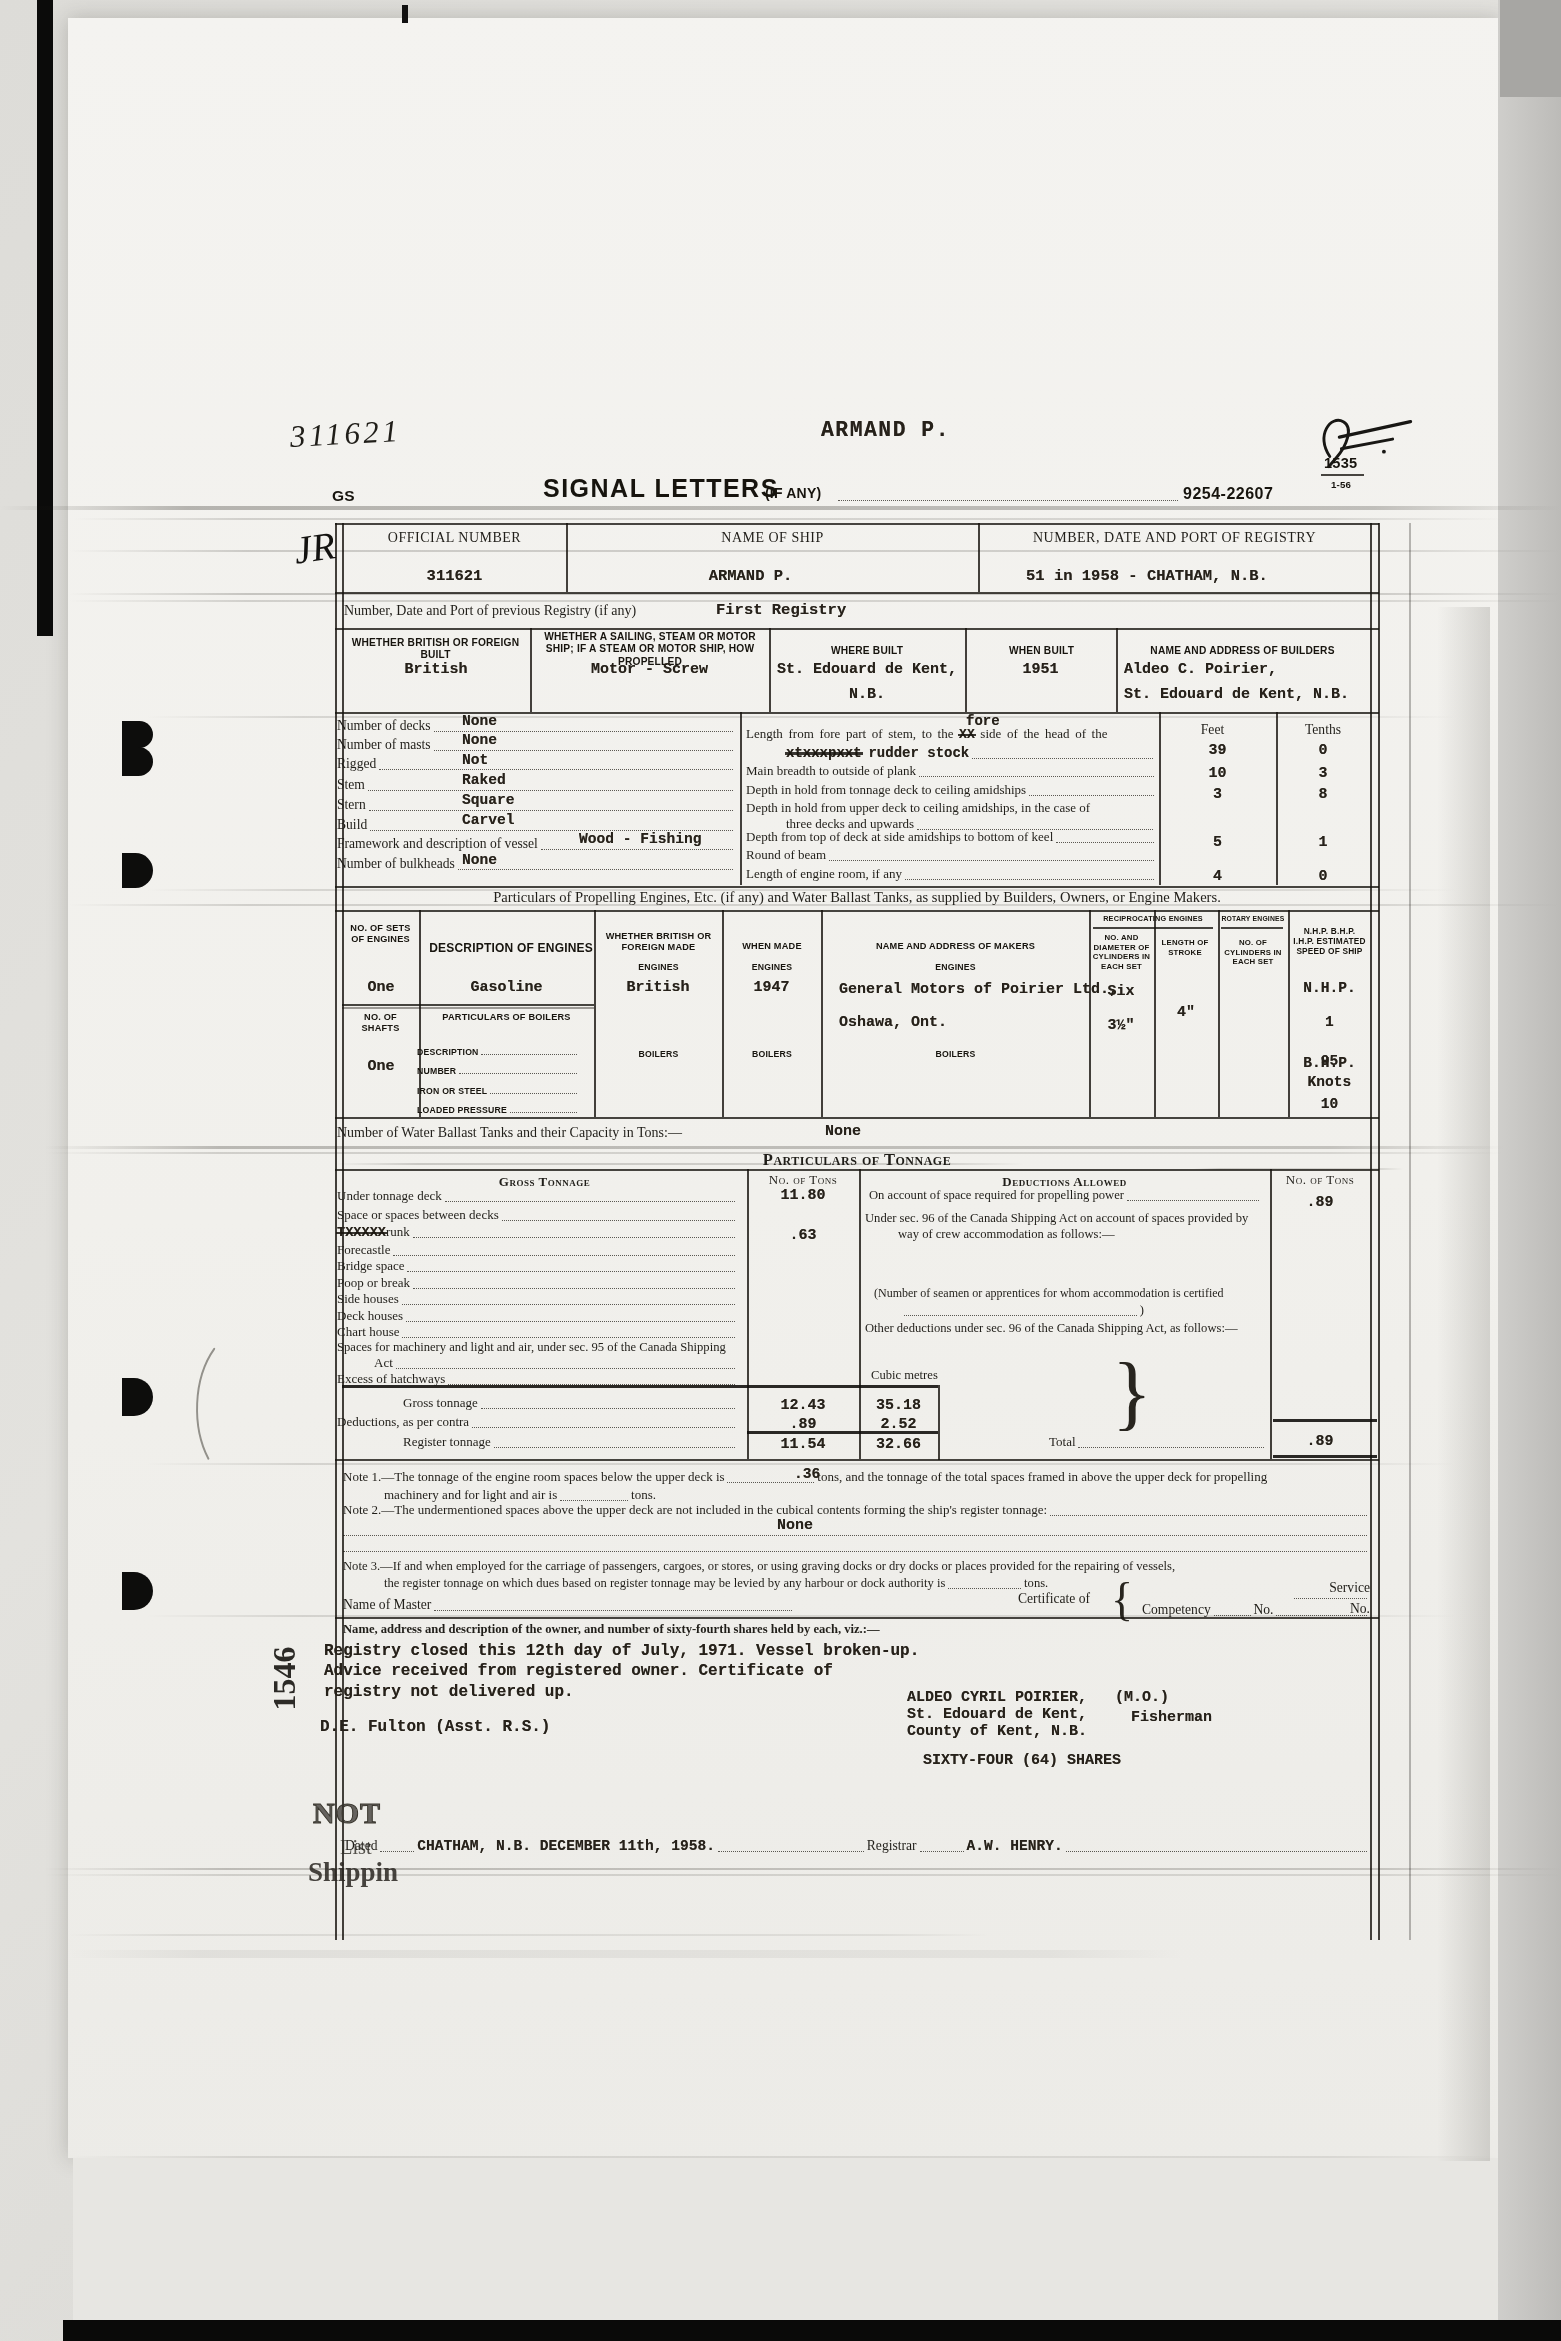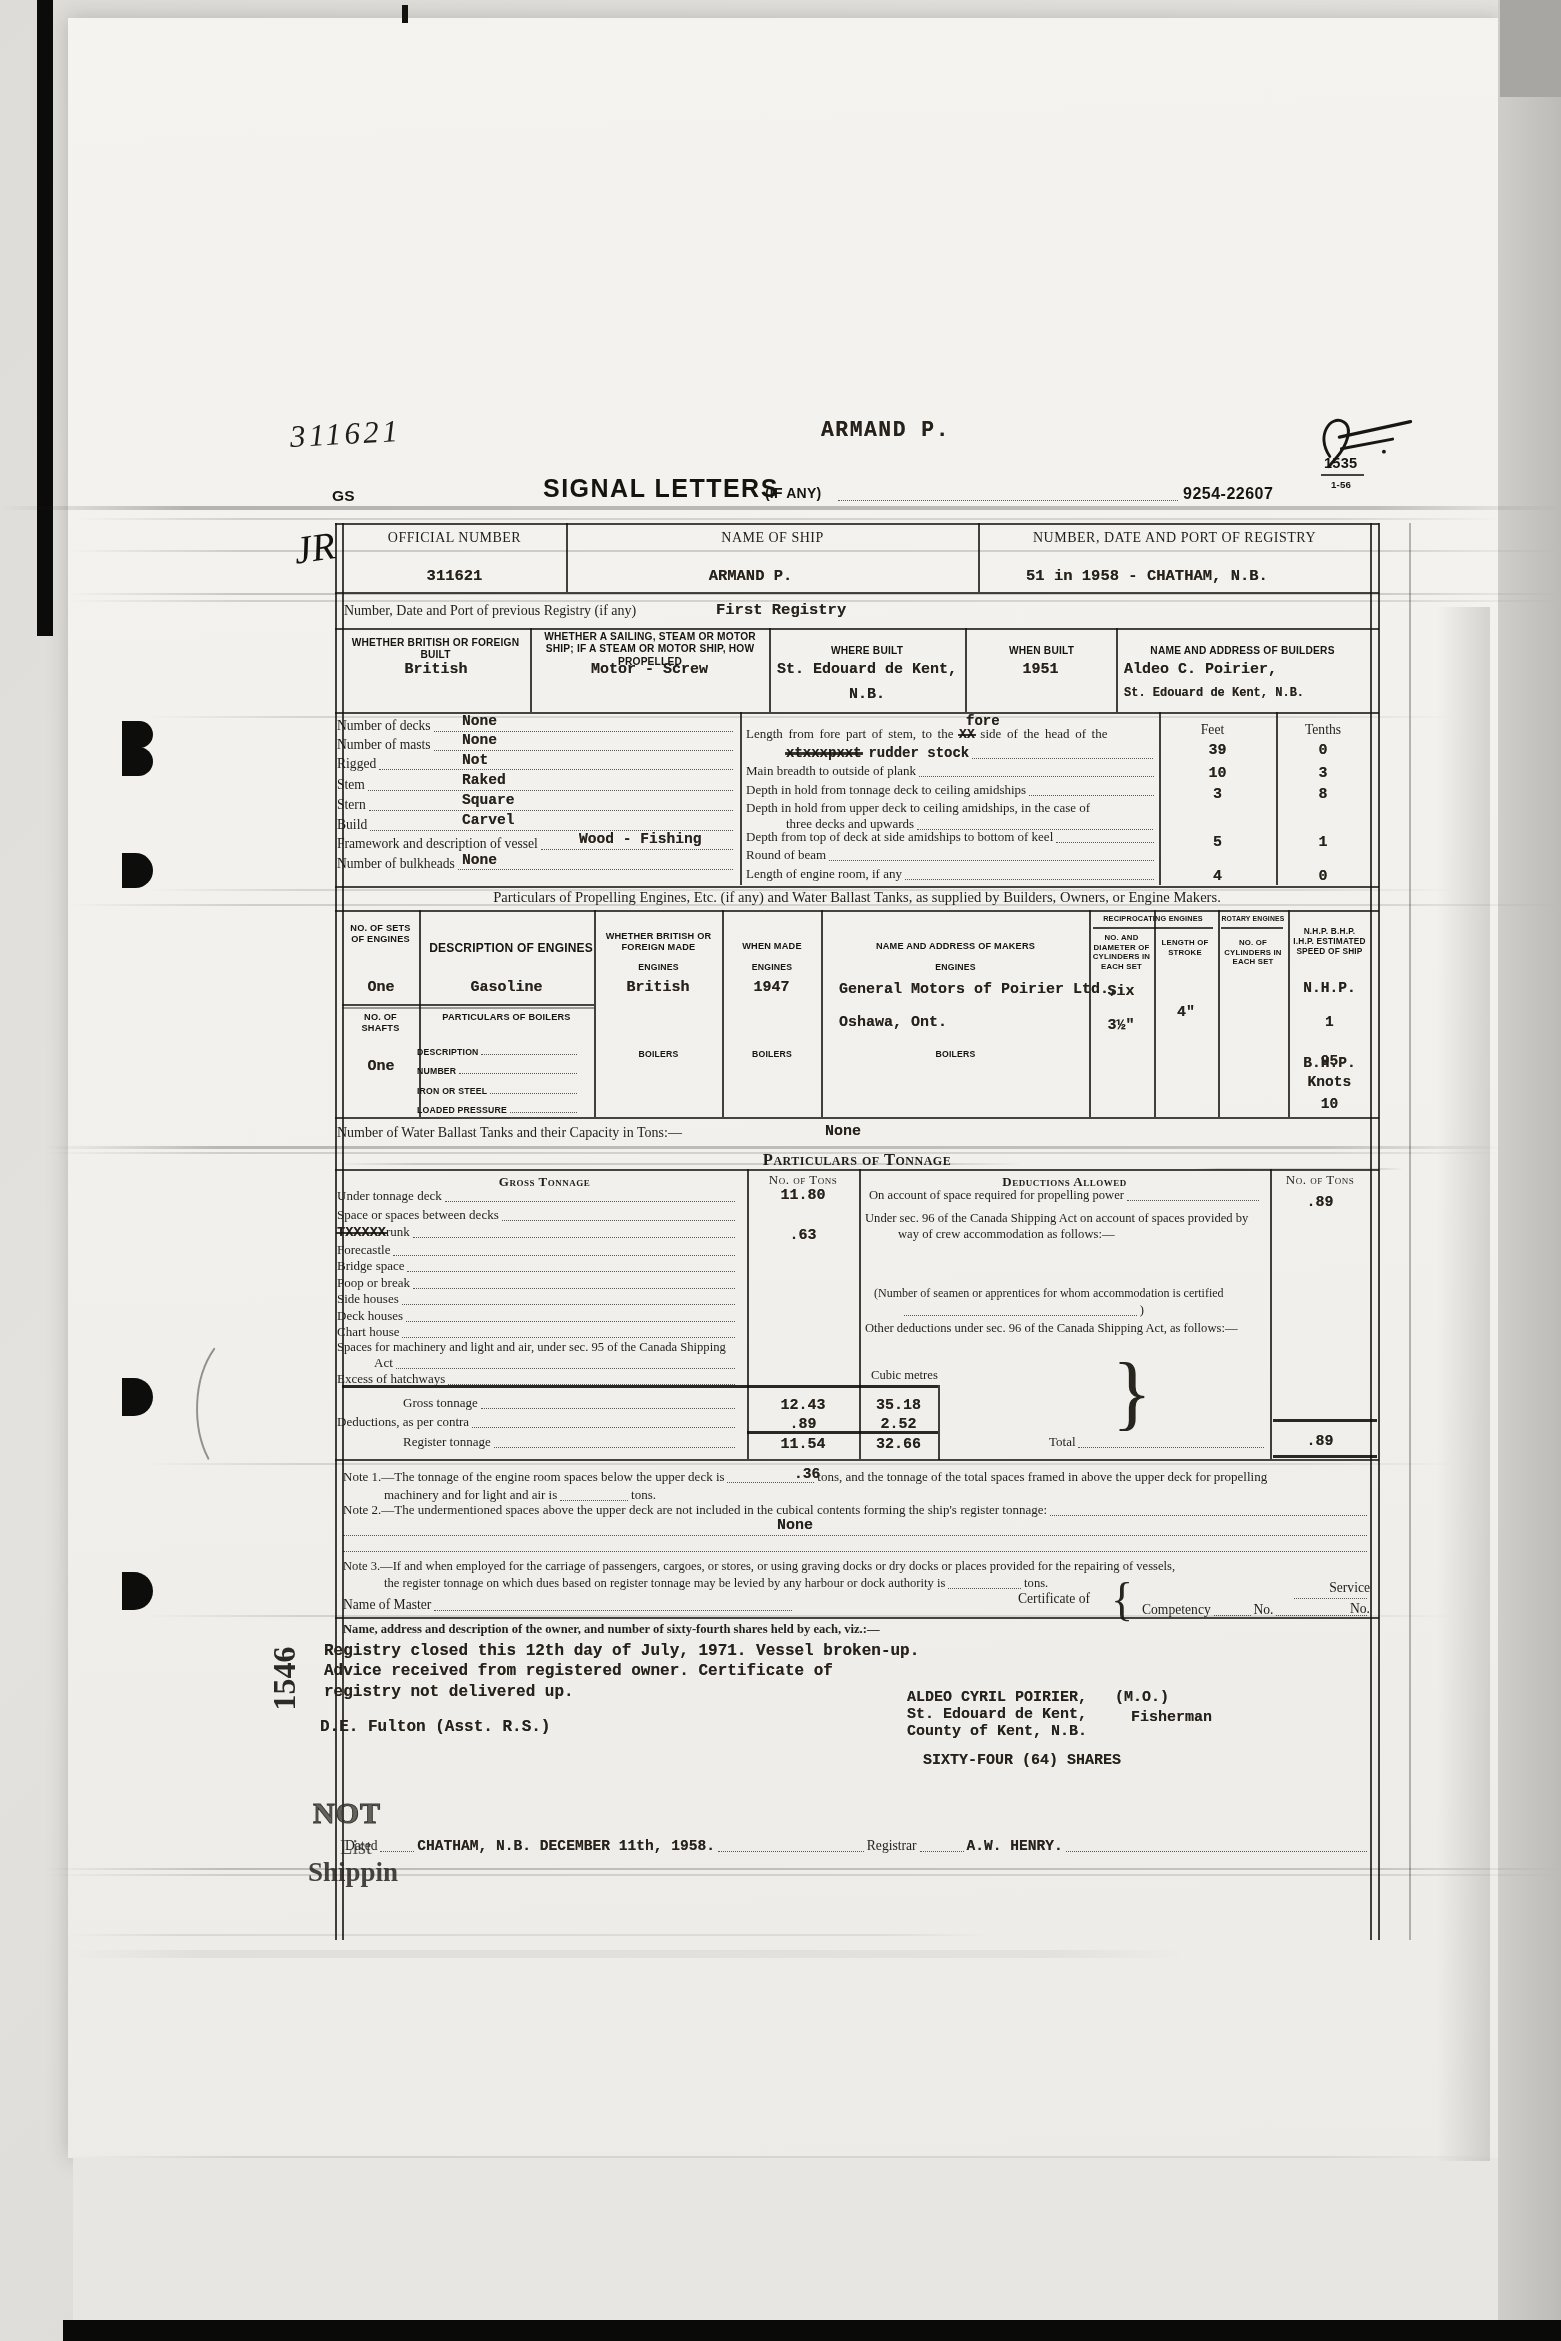--- a/index.html
+++ b/index.html
@@ -126,21 +126,21 @@
   <div class="abs hd" style="left:774px;top:645px;width:186px;font-size:10.2px;">WHERE BUILT</div>
   <div class="abs hd" style="left:971px;top:645px;width:141px;font-size:10.2px;">WHEN BUILT</div>
   <div class="abs hd" style="left:1121px;top:645px;width:243px;font-size:10.2px;">NAME AND ADDRESS OF BUILDERS</div>
 
   <div class="abs tv ctr" style="left:342px;top:661px;width:188px;font-size:15px;">British</div>
   <div class="abs tv ctr" style="left:530px;top:661px;width:239px;font-size:15px;">Motor - Screw</div>
   <div class="abs tv ctr" style="left:769px;top:661px;width:196px;font-size:15px;">St. Edouard de Kent,</div>
   <div class="abs tv ctr" style="left:769px;top:686px;width:196px;font-size:15px;">N.B.</div>
   <div class="abs tv ctr" style="left:965px;top:661px;width:151px;font-size:15px;">1951</div>
   <div class="abs tv" style="left:1124px;top:661px;font-size:15px;">Aldeo C. Poirier,</div>
-  <div class="abs tv" style="left:1124px;top:686px;font-size:12px;">St. Edouard de Kent, N.B.</div>
+  <div class="abs tv" style="left:1124px;top:686px;font-size:15px;">St. Edouard de Kent, N.B.</div>
 
   <div class="vl" style="left:740px;top:712px;height:173px;"></div>
   <div class="vl" style="left:1159px;top:712px;height:173px;"></div>
   <div class="vl" style="left:1276px;top:712px;height:173px;"></div>
   <div class="hl" style="left:335px;top:886px;width:1044px;"></div>
 
   <div class="abs ser fl" style="left:337px;top:718px;width:399px;font-size:13.6px;">
       <span>Number of decks</span>
       <span class="ldf"></span>
     </div>

